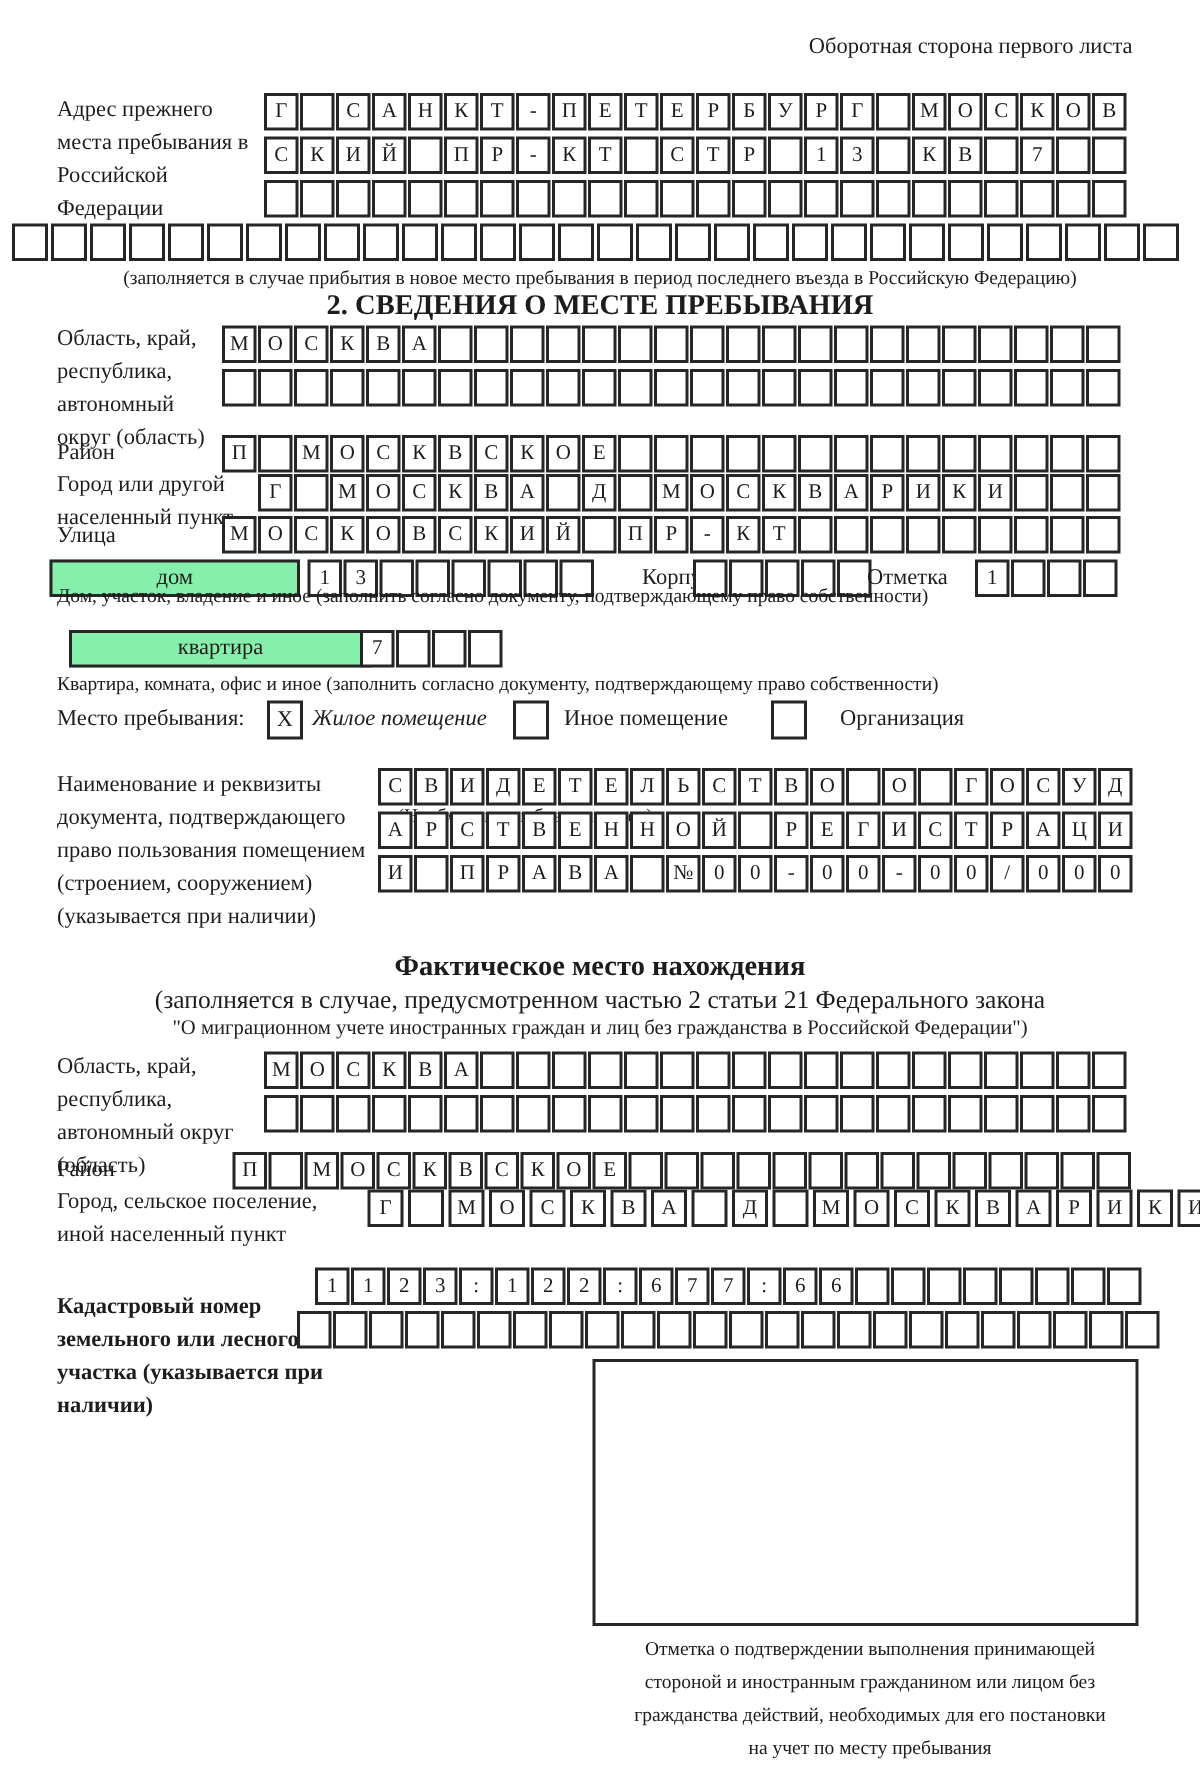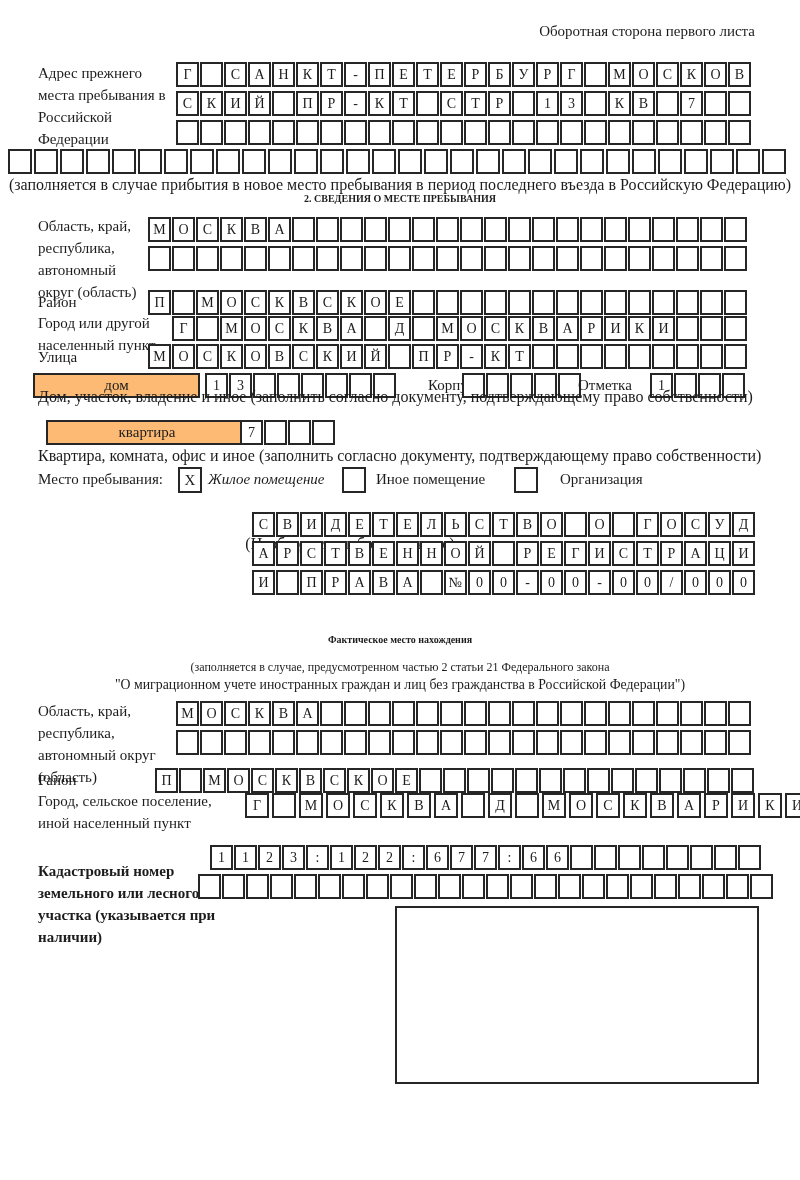--- a/index.html
+++ b/index.html
@@ -1,33 +1,33 @@
 <!DOCTYPE html>
 <html><head>
 <meta charset="utf-8">
 <style>
   html,body{margin:0;padding:0;background:#fff;}
   .page{
     position:relative;width:800px;height:1180px;background:#ffffff;
     font-family:"Liberation Serif", "DejaVu Serif", serif;color:#1c1c1c;overflow:hidden;
   }
   .lbl{position:absolute;font-size:15px;line-height:22px;}
-  .cap{position:absolute;font-size:16px;line-height:18px;}
-  .title{position:absolute;font-size:10px;font-weight:bold;text-align:center;width:800px;left:0;}
+  .cap{position:absolute;font-size:13px;line-height:18px;}
+  .title{position:absolute;font-size:19px;font-weight:bold;text-align:center;width:800px;left:0;}
   .row{position:absolute;display:flex;gap:1px;}
   .c{
     width:19px;height:21px;border:2px solid #262626;background:#fff;
     font-size:14px;line-height:21px;text-align:center;flex:0 0 auto;
     font-family:"Liberation Serif", serif;
   }
   .row.wide .c{width:20px;}
   .row.loose{gap:3px;}
   .row.loose .c{width:20px;}
   .bigbox{
-    position:absolute;border:2px solid #262626;height:21px;background:#fdba74;
+    position:absolute;border:2px solid #262626;height:21px;background:#86efac;
     font-size:15px;line-height:21px;text-align:center;
   }
   .ckbox{
     position:absolute;width:20px;height:22px;border:2px solid #262626;
     font-size:15px;line-height:22px;text-align:center;background:#fff;
   }
   .stamp{position:absolute;border:2px solid #262626;background:#fff;}
   .center{text-align:center;}
 </style>
 </head>
@@ -333,20 +333,21 @@
 
   <div class="lbl" style="left:38px;top:468px;">Место пребывания:</div>
   <div class="ckbox" style="left:178px;top:467px;">X</div>
   <div class="lbl" style="left:208px;top:468px;font-style:italic;">Жилое помещение</div>
   <div class="ckbox" style="left:342px;top:467px;"></div>
   <div class="lbl" style="left:376px;top:468px;">Иное помещение</div>
   <div class="ckbox" style="left:514px;top:467px;"></div>
   <div class="lbl" style="left:560px;top:468px;">Организация</div>
   <div class="cap center" style="left:150px;top:492px;width:400px;margin-top:43px;">(Необходимо выбрать нужное)</div>
 
+  <div class="lbl" style="left:38px;top:512px;width:210px;">Наименование и реквизиты документа, подтверждающего право пользования помещением (строением, сооружением) (указывается при наличии)</div>
   <div class="row" style="left:252px;top:512px;">
       <div class="c">С</div>
       <div class="c">В</div>
       <div class="c">И</div>
       <div class="c">Д</div>
       <div class="c">Е</div>
       <div class="c">Т</div>
       <div class="c">Е</div>
       <div class="c">Л</div>
       <div class="c">Ь</div>
@@ -404,21 +405,21 @@
       <div class="c">-</div>
       <div class="c">0</div>
       <div class="c">0</div>
       <div class="c">/</div>
       <div class="c">0</div>
       <div class="c">0</div>
       <div class="c">0</div>
     </div>
 
   <div class="title" style="top:634px;">Фактическое место нахождения</div>
-  <div class="cap center" style="left:0;top:658px;width:800px;font-size:12px;">(заполняется в случае, предусмотренном частью 2 статьи 21 Федерального закона</div>
+  <div class="cap center" style="left:0;top:658px;width:800px;font-size:17px;">(заполняется в случае, предусмотренном частью 2 статьи 21 Федерального закона</div>
   <div class="cap center" style="left:0;top:676px;width:800px;font-size:13.8px;">"О миграционном учете иностранных граждан и лиц без гражданства в Российской Федерации")</div>
 
   <div class="lbl" style="left:38px;top:700px;width:140px;">Область, край, республика, автономный округ (область)</div>
   <div class="row" style="left:176px;top:701px;">
       <div class="c">М</div>
       <div class="c">О</div>
       <div class="c">С</div>
       <div class="c">К</div>
       <div class="c">В</div>
       <div class="c">А</div>
@@ -569,14 +570,20 @@
       <div class="c"></div>
       <div class="c"></div>
       <div class="c"></div>
       <div class="c"></div>
       <div class="c"></div>
       <div class="c"></div>
       <div class="c"></div>
     </div>
 
   <div class="stamp" style="left:395px;top:906px;width:360px;height:174px;"></div>
+  <div class="cap center" style="left:382px;top:1088px;width:396px;line-height:22px;">
+    <div>Отметка о подтверждении выполнения принимающей</div>
+    <div>стороной и иностранным гражданином или лицом без</div>
+    <div>гражданства действий, необходимых для его постановки</div>
+    <div>на учет по месту пребывания</div>
+  </div>
 
 </div>
 
 </body></html>

